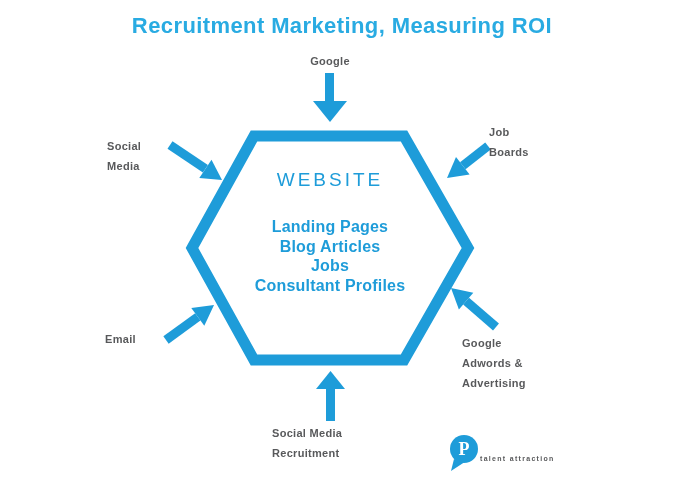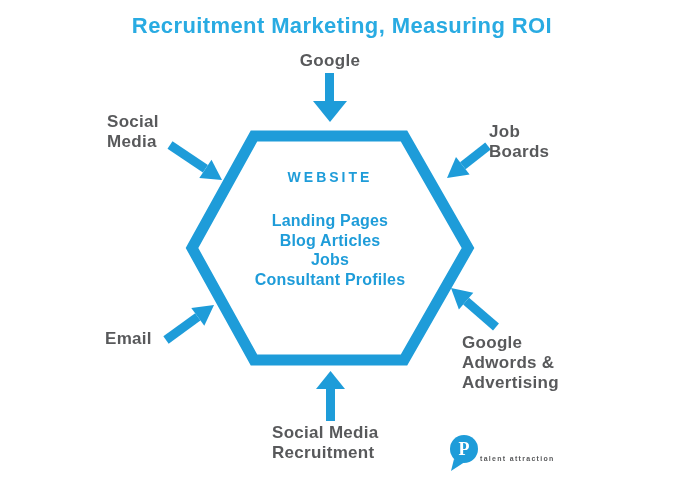--- a/index.html
+++ b/index.html
@@ -24,37 +24,37 @@
   }
   .shapes {
     position: absolute;
     left: 0; top: 0;
     width: 700px; height: 478px;
   }
   .label {
     position: absolute;
     color: #58595B;
     font-weight: bold;
-    font-size: 17px;
+    font-size: 11px;
     line-height: 20px;
     letter-spacing: 0.3px;
     white-space: nowrap;
   }
   .label.centered { text-align: center; }
   .hex-center {
     position: absolute;
     left: 210px;
     top: 169px;
     width: 240px;
     text-align: center;
     color: #1E9CD9;
   }
   .hex-heading {
-    font-size: 14px;
-    font-weight: bold;
+    font-size: 19px;
+    font-weight: normal;
     letter-spacing: 3px;
   }
   .hex-items {
     margin-top: 26px;
     font-size: 16px;
     font-weight: bold;
     line-height: 19.5px;
     letter-spacing: 0.2px;
   }
   .logo {
@@ -126,21 +126,21 @@
     <g fill="#1E9CD9">
       <rect x="326" y="388" width="9" height="33"></rect>
       <polygon points="316,389 345,389 330.5,371"></polygon>
     </g>
   </svg>
 
   <div class="label centered" style="left:270px; top:51px; width:120px;">
     <div>Google</div>
   </div>
 
-  <div class="label" style="left:107px; top:112px;">
+  <div class="label" style="left:107px; top:136px;">
     <div>Social</div>
     <div>Media</div>
   </div>
 
   <div class="label" style="left:489px; top:122px;">
     <div>Job</div>
     <div>Boards</div>
   </div>
 
   <div class="label" style="left:105px; top:329px;">

